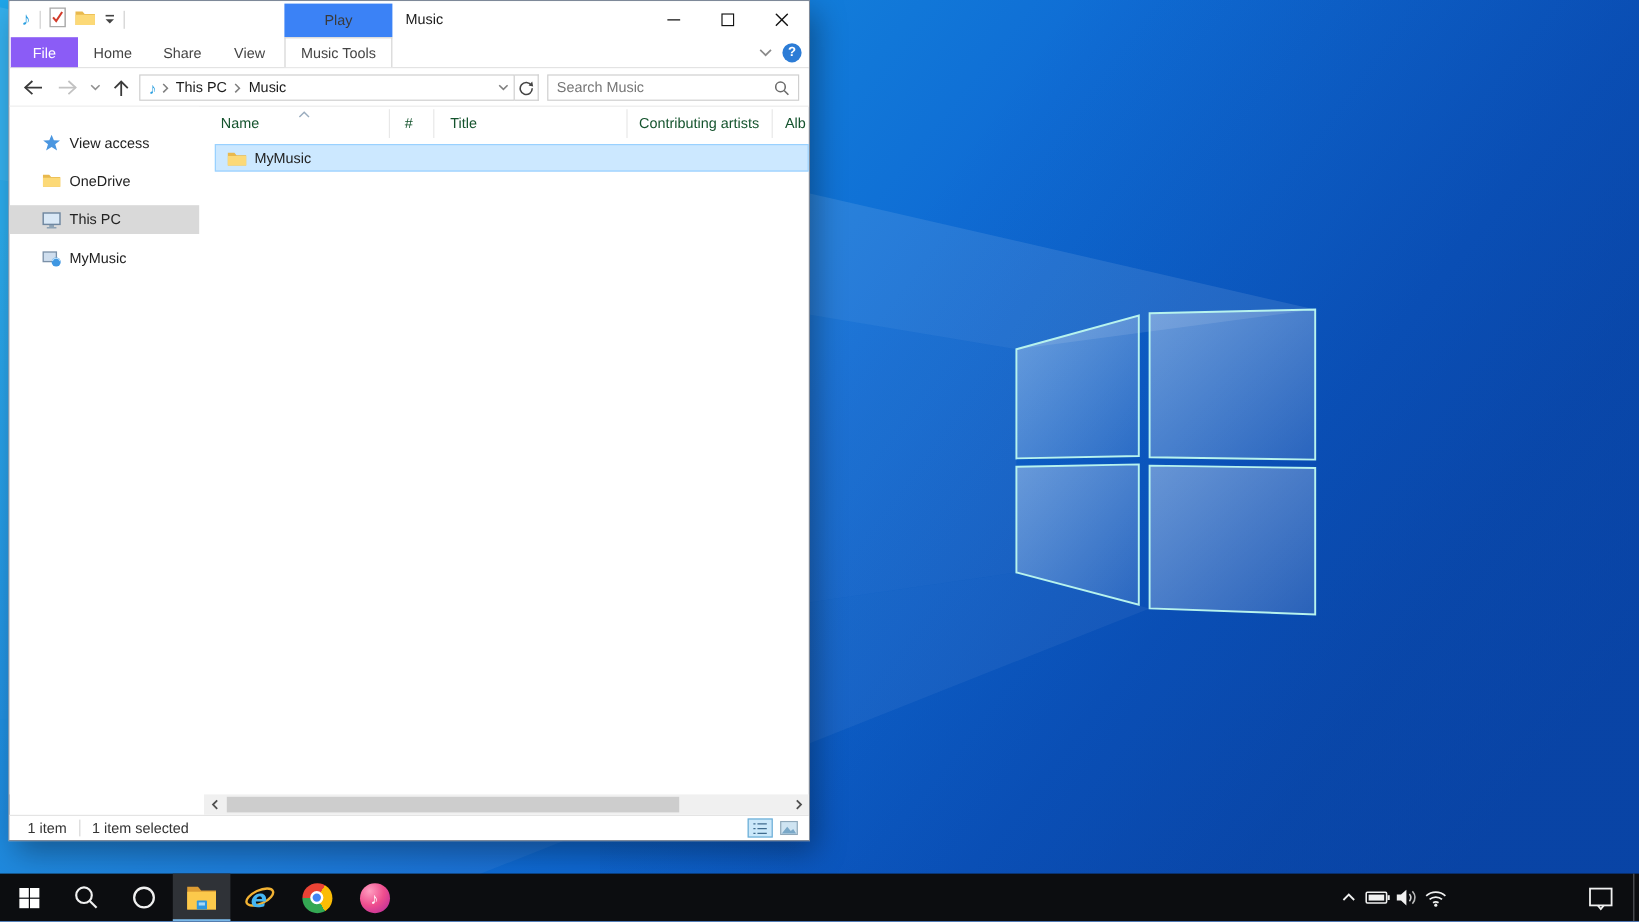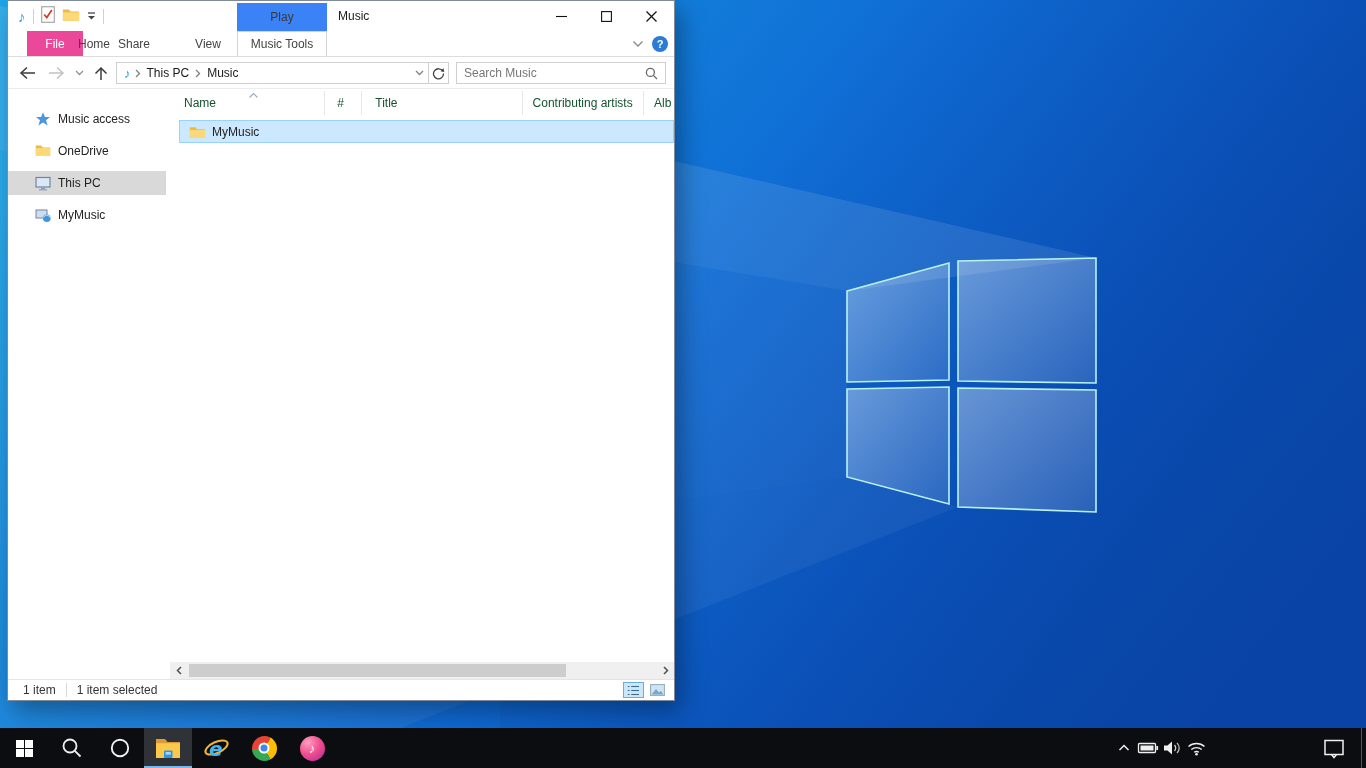--- a/index.html
+++ b/index.html
@@ -20,23 +20,23 @@
   .qat-drop { display:flex; flex-direction:column; align-items:center; gap:1px; }
   .play-tab { position:absolute; left:229px; top:2px; width:90px; height:28px; background:#3b82f6;
               display:flex; align-items:center; justify-content:center; color:#3a3a3a; }
   .win-title { position:absolute; left:330px; top:8px; color:#1a1a1a; }
   .win-controls { position:absolute; right:0; top:0; height:30px; display:flex; }
   .win-btn { width:45px; height:30px; display:flex; align-items:center; justify-content:center; }
 
   
   .tabs-row { position:relative; height:26px; background:#fff; border-bottom:1px solid #dcdcdc; }
   .tab { position:absolute; top:0; height:25px; display:flex; align-items:center; justify-content:center; color:#444; }
-  .tab-file { left:1px; width:56px; background:#ec4899; color:#fff;margin-left:18px; }
+  .tab-file { left:1px; width:56px; background:#8b5cf6; color:#fff; }
   .tab-home { left:62px; width:48px; }
-  .tab-share { left:100px; width:52px; }
+  .tab-share { left:118px; width:52px; }
   .tab-view { left:178px; width:44px; }
   .tab-musictools { left:229px; width:90px; background:#fff; border:1px solid #d5d5d5; border-bottom:none; }
   .ribbon-right { position:absolute; right:6px; top:0; height:26px; display:flex; align-items:center; gap:8px; }
   .help-circle { width:16px; height:16px; border-radius:50%; background:#2c7cd6; color:#fff;
                  display:flex; align-items:center; justify-content:center; font-size:11px; font-weight:bold; }
 
   
   .toolbar { position:relative; height:32px; background:#fff; border-bottom:1px solid #ececec; }
   .nav-btn { position:absolute; top:5px; width:24px; height:22px; display:flex; align-items:center; justify-content:center; }
   .addr-box { position:absolute; left:108px; top:5px; width:313px; height:22px; border:1px solid #cfcfcf;
@@ -259,21 +259,21 @@
       </div>
     </div>
 
     <div class="sidebar">
       <div class="side-item" style="top:18px">
         <span class="ico">
           <svg width="16" height="16" viewBox="0 0 16 16">
               <path d="M8,1.2 L9.9,5.9 L15,6.1 L11,9.3 L12.6,14.4 L8,11.4 L3.4,14.4 L5,9.3 L1,6.1 L6.1,5.9 Z" fill="#4a96e0"></path>
             </svg>
         </span>
-        <span>Music access</span>
+        <span>View access</span>
       </div>
       <div class="side-item" style="top:50px">
         <span class="ico">
           <svg width="16" height="14" viewBox="0 0 20 16">
               <path d="M1,2.5 h6.5 l2,2.3 H19 V15 H1 Z" fill="#e9b94e"></path>
               <path d="M1,5.6 H19 V15 H1 Z" fill="#fcd977"></path>
             </svg>
         </span>
         <span>OneDrive</span>
       </div>

